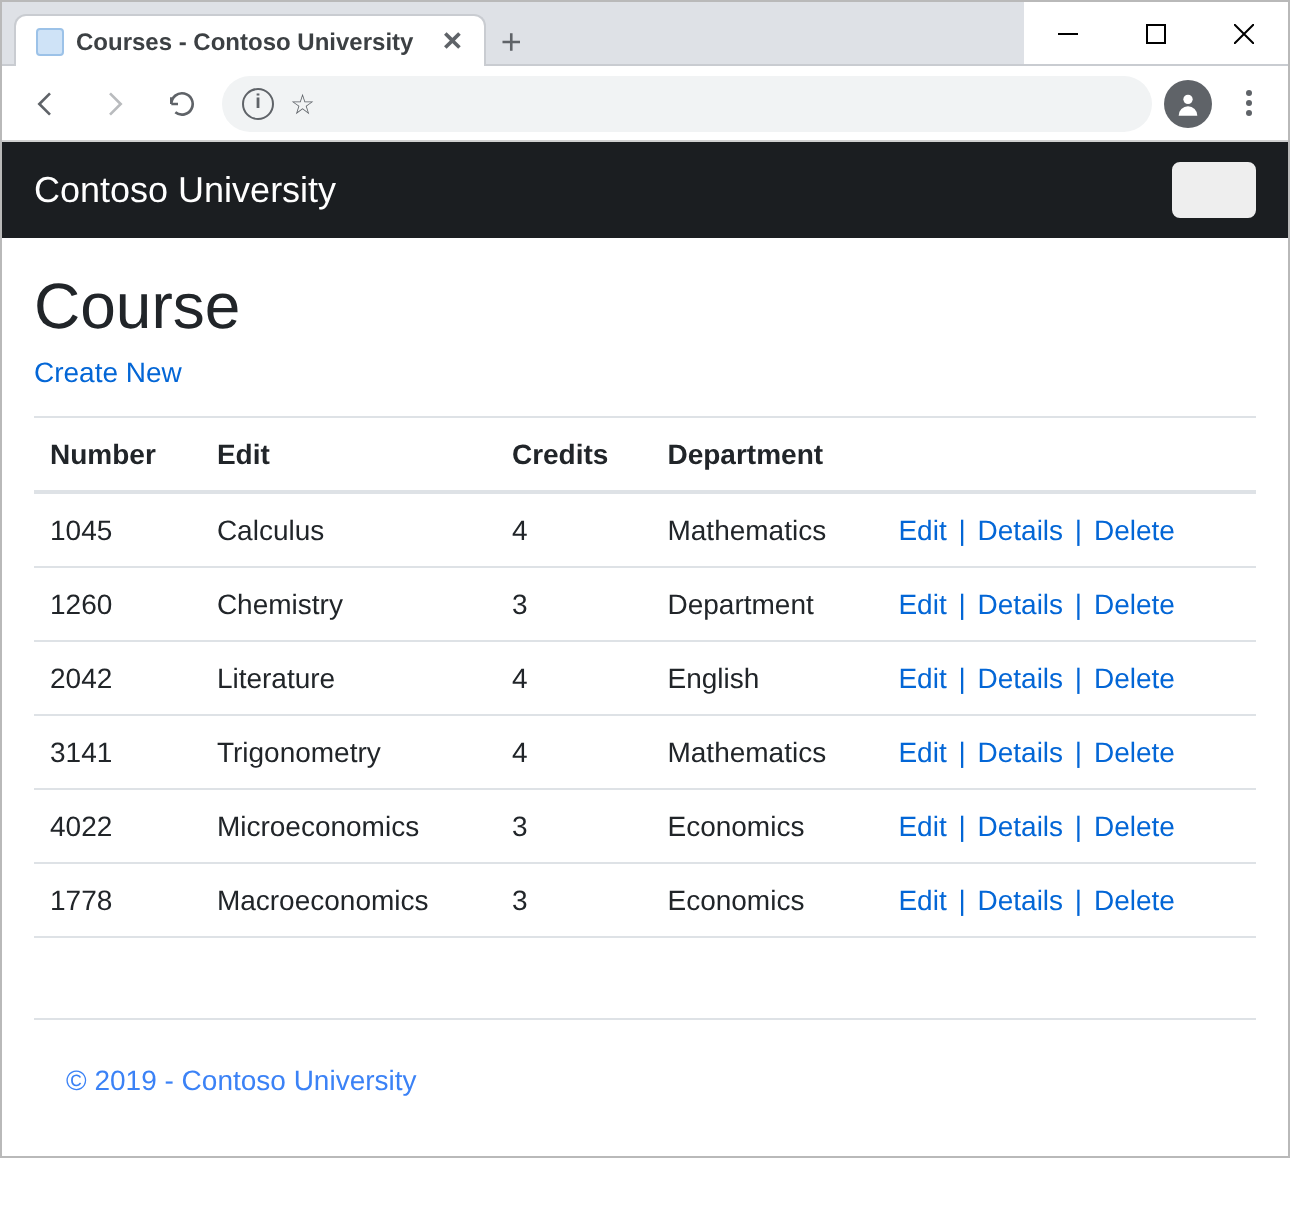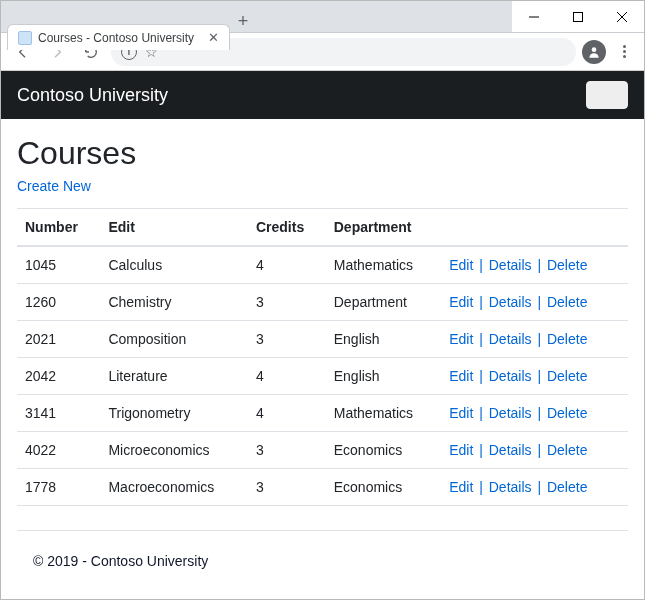--- a/index.html
+++ b/index.html
@@ -34,21 +34,22 @@
     gap: 6px;
     background: #fff;
     border: 1px solid #c9ccd1;
     border-bottom: none;
     border-radius: 6px 6px 0 0;
     padding: 5px 10px;
     font-size: 12px;
     color: #3c4043;
     max-width: 240px;
     position: relative;
-    top: 18px;
+    top: 1px;
+    font-weight: bold;
   }
   .tab .favicon {
     width: 14px; height: 14px;
     background: #cfe3f7;
     border: 1px solid #9cc2e8;
     border-radius: 2px;
   }
   .tab .tab-title { white-space: nowrap; overflow: hidden; text-overflow: ellipsis; }
   .tab .tab-close { margin-left: 8px; color: #5f6368; font-size: 13px; cursor: pointer; }
   .new-tab {
@@ -180,22 +181,22 @@
     cursor: pointer;
   }
   table.data td.actions .sep {
     color: #0366d6;
     padding: 0 2px;
   }
 
   .footer {
     padding: 22px 16px 22px 16px;
     border-top: 1px solid #dee2e6;
-    margin: 24px 16px 8px 16px;
-    color: #0f172a;
+    margin: 40px 16px 8px 16px;
+    color: #3b82f6;
   }
 
 </style>
 </head>
 <body>
 
 <div class="browser">
 
   <div class="titlebar">
     <div class="tabstrip">
@@ -257,21 +258,21 @@
         <div></div>
     </div>
   </div>
 
   <div class="navbar">
     <a class="brand">Contoso University</a>
     <div class="menu-btn"></div>
   </div>
 
   <div class="page">
-    <h1>Courses</h1>
+    <h1>Course</h1>
     <a class="create-link">Create New</a>
 
     <table class="data">
       <thead>
         <tr>
           <th>Number</th>
           <th>Edit</th>
           <th>Credits</th>
           <th>Department</th>
           <th></th>
@@ -286,27 +287,20 @@
             <td class="actions"><a>Edit</a><span class="sep"> | </span><a>Details</a><span class="sep"> | </span><a>Delete</a></td>
           </tr>
           <tr>
             <td>1260</td>
             <td>Chemistry</td>
             <td>3</td>
             <td>Department</td>
             <td class="actions"><a>Edit</a><span class="sep"> | </span><a>Details</a><span class="sep"> | </span><a>Delete</a></td>
           </tr>
           <tr>
-            <td>2021</td>
-            <td>Composition</td>
-            <td>3</td>
-            <td>English</td>
-            <td class="actions"><a>Edit</a><span class="sep"> | </span><a>Details</a><span class="sep"> | </span><a>Delete</a></td>
-          </tr>
-          <tr>
             <td>2042</td>
             <td>Literature</td>
             <td>4</td>
             <td>English</td>
             <td class="actions"><a>Edit</a><span class="sep"> | </span><a>Details</a><span class="sep"> | </span><a>Delete</a></td>
           </tr>
           <tr>
             <td>3141</td>
             <td>Trigonometry</td>
             <td>4</td>

